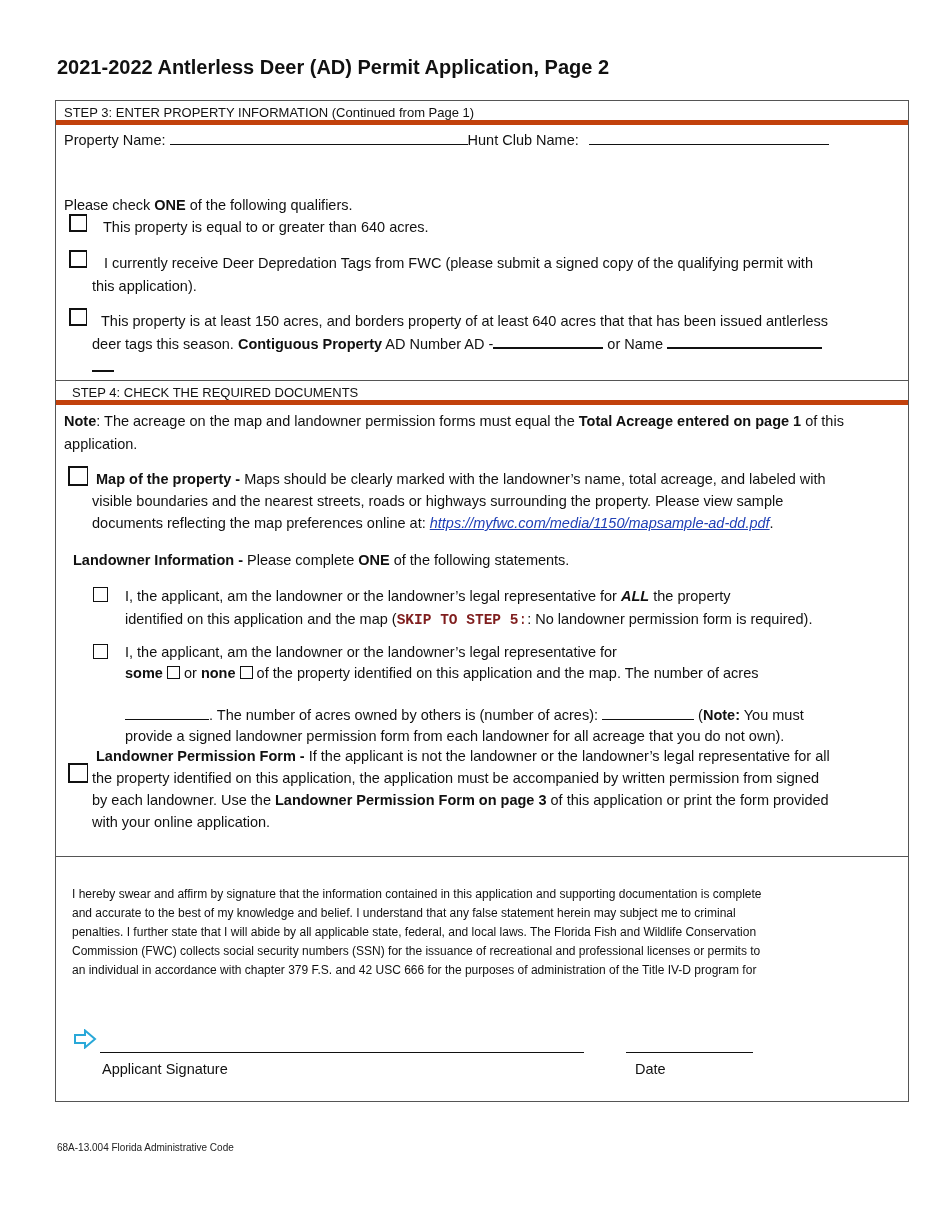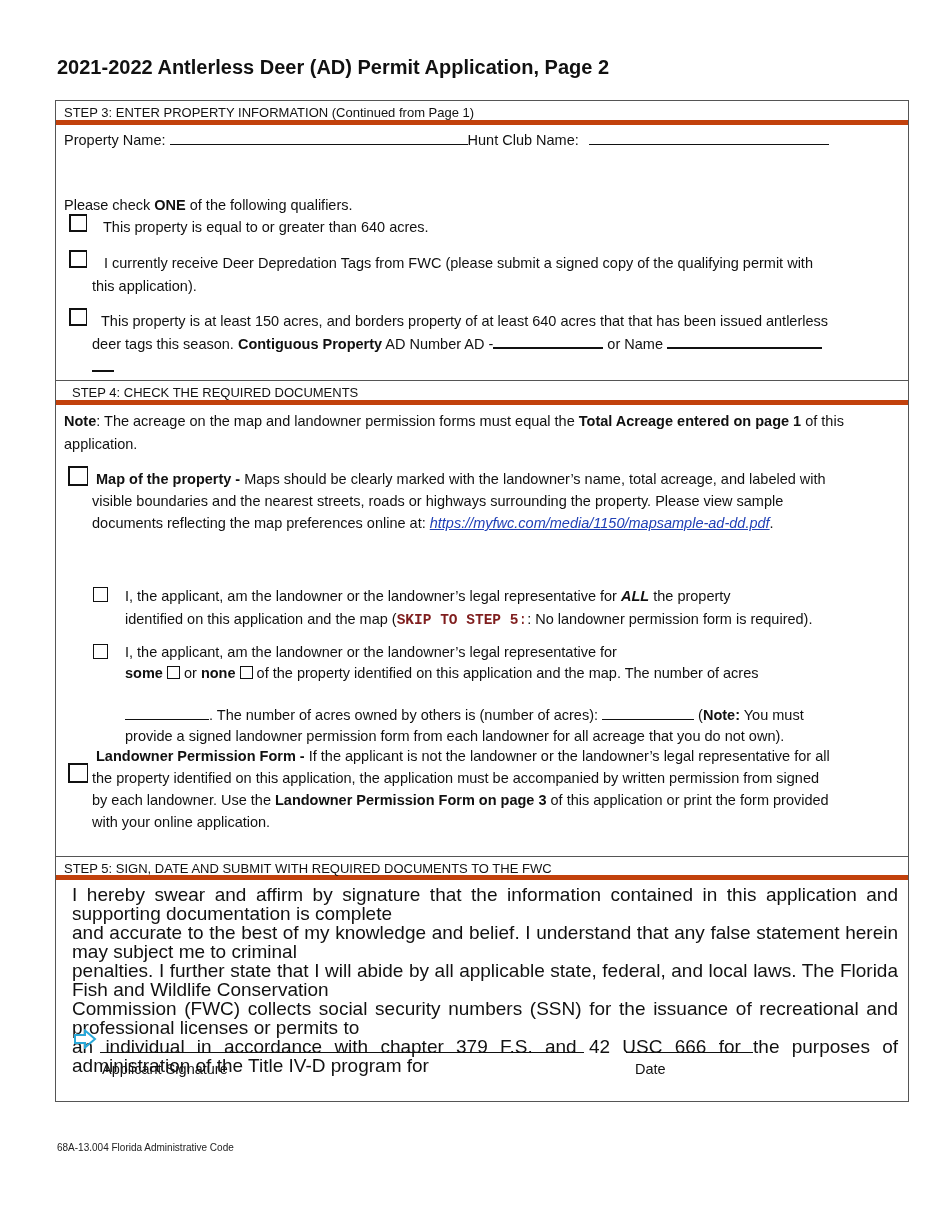--- a/index.html
+++ b/index.html
@@ -2,21 +2,21 @@
 <html><head>
 <meta charset="utf-8">
 <style>
   html, body { margin:0; padding:0; background:#ffffff; }
   body { width:950px; height:1230px; position:relative; font-family:"Liberation Sans", sans-serif; color:#111; }
   .page-title { position:absolute; left:57px; top:56px; font-size:20px; font-weight:bold; }
   .form { position:absolute; left:55px; top:100px; width:854px; height:1002px; border:1px solid #555; box-sizing:border-box; }
   .sec-head { position:absolute; left:0; right:0; font-weight:normal; font-size:13px; padding-left:8px; box-sizing:border-box; border-bottom:5px solid #c2410c; }
   .hr { position:absolute; left:0; right:0; border-top:1px solid #555; }
   .txt { position:absolute; font-size:14.5px; line-height:23px; }
-  .small { font-size:19px; line-height:19px; }
+  .small { font-size:12px; line-height:19px; }
   .blank { display:inline-block; border-bottom:1px solid #111; vertical-align:baseline; height:12px; }
   .blank.thick { border-bottom:2px solid #111; }
   .cb { position:absolute; width:18px; height:18px; border:2px solid #111; border-right-width:1.5px; box-sizing:border-box; }
   .cb.sm { width:15px; height:15px; border-width:1.5px; }
   .inline-cb { display:inline-block; width:11px; height:11px; border:1px solid #111; vertical-align:-1px; }
   .u { }
   .b { font-weight:bold; }
   .red { color:#7f1d1d; font-weight:bold;font-family:Liberation Mono, monospace; }
   a { color:#1f3fb5; text-decoration:underline;font-style:italic; }
   .footer { position:absolute; left:57px; top:1142px; font-size:10px; color:#222; }
@@ -65,20 +65,23 @@
     <span>application.</span>
   </div>
 
   <div class="cb" style="left:12px;top:365px;width:20px;height:20px;"></div>
   <div class="txt" style="left:36px;top:367px;width:815px;line-height:22px;">
     <span class="b" style="padding-left:4px">Map of the property -</span><span> Maps should be clearly marked with the landowner’s name, total acreage, and labeled with</span><br>
     <span>visible boundaries and the nearest streets, roads or highways surrounding the property. Please view sample</span><br>
     <span>documents reflecting the map preferences online at:  </span><a>https://myfwc.com/media/1150/mapsample-ad-dd.pdf</a><span>.</span>
   </div>
 
+  <div class="txt" style="left:17px;top:448px;">
+    <span class="b">Landowner Information -</span><span> Please complete </span><span class="b">ONE</span><span> of the following statements.</span>
+  </div>
 
   <div class="cb sm" style="left:37px;top:486px;"></div>
   <div class="txt" style="left:69px;top:484px;width:780px;">
     <span>I, the applicant, am the landowner or the landowner’s legal representative for </span><i class="b">ALL</i><span> the property</span><br>
     <span>identified on this application and the map (</span><span class="red">SKIP TO STEP 5</span><span class="red" style="font-weight:normal">:</span><span>: No landowner permission form is required).</span>
   </div>
 
   <div class="cb sm" style="left:37px;top:543px;"></div>
   <div class="txt" style="left:69px;top:541px;width:780px;line-height:21px;">
     <span>I, the applicant, am the landowner or the landowner’s legal representative for</span><br>
@@ -93,21 +96,20 @@
 
   <div class="cb" style="left:12px;top:662px;width:20px;height:20px;"></div>
   <div class="txt" style="left:36px;top:644px;width:815px;line-height:22px;">
     <span class="b" style="padding-left:4px">Landowner Permission Form -</span><span> If the applicant is not the landowner or the landowner’s legal representative for all</span><br>
     <span>the property identified on this application, the application must be accompanied by written permission from signed</span><br>
     <span>by each landowner. Use the </span><span class="b">Landowner Permission Form on page 3</span><span> of this application or print the form provided</span><br>
     <span>with your online application.</span>
   </div>
 
   <div class="hr" style="top:755px;"></div>
-  <div class="sec-head" style="top:756px;height:23px;line-height:23px;">STEP 5:  SIGN, DATE AND SUBMIT WITH REQUIRED DOCUMENTS TO THE FWC</div>
 
   <div class="txt small" style="left:16px;top:784px;width:826px;text-align:justify;">
     <div>I hereby swear and affirm by signature that the information contained in this application and supporting documentation is  complete</div>
     <div>and accurate to the best of my knowledge and belief.  I understand that any false statement herein may subject me to criminal</div>
     <div>penalties. I further state that I will abide by all applicable state, federal, and local laws.  The Florida Fish and Wildlife Conservation</div>
     <div>Commission (FWC) collects social security numbers (SSN) for the issuance of recreational and professional licenses or permits to</div>
     <div>an individual in accordance with chapter 379 F.S. and 42 USC 666 for the purposes of administration of the Title IV-D program for</div>
   </div>
 
   <svg style="position:absolute;left:17px;top:928px;" width="24" height="20" viewBox="0 0 24 20">

